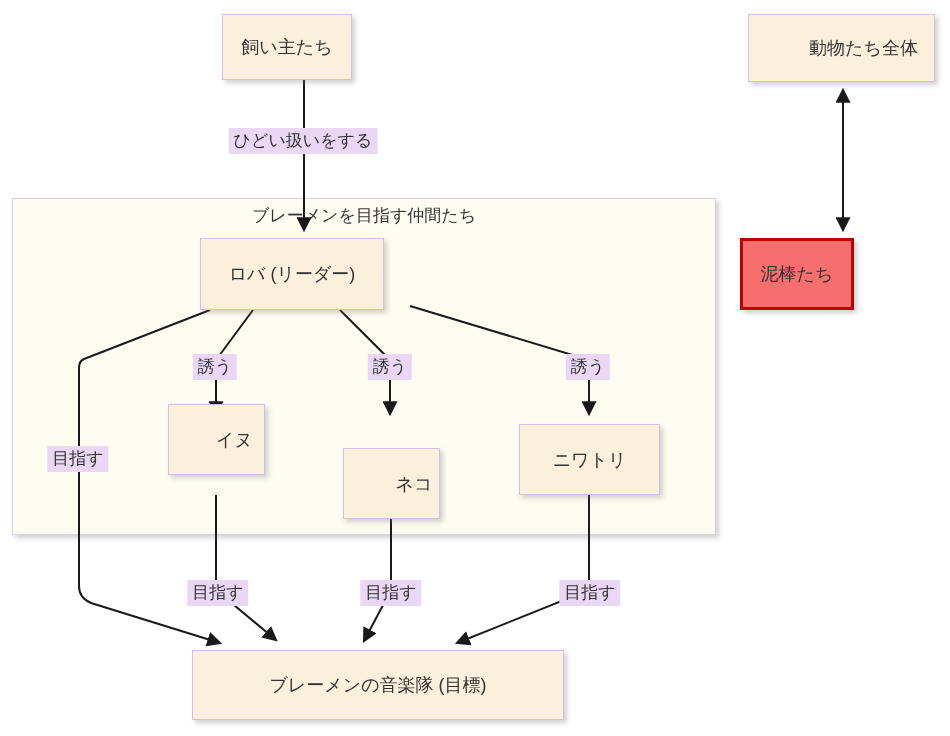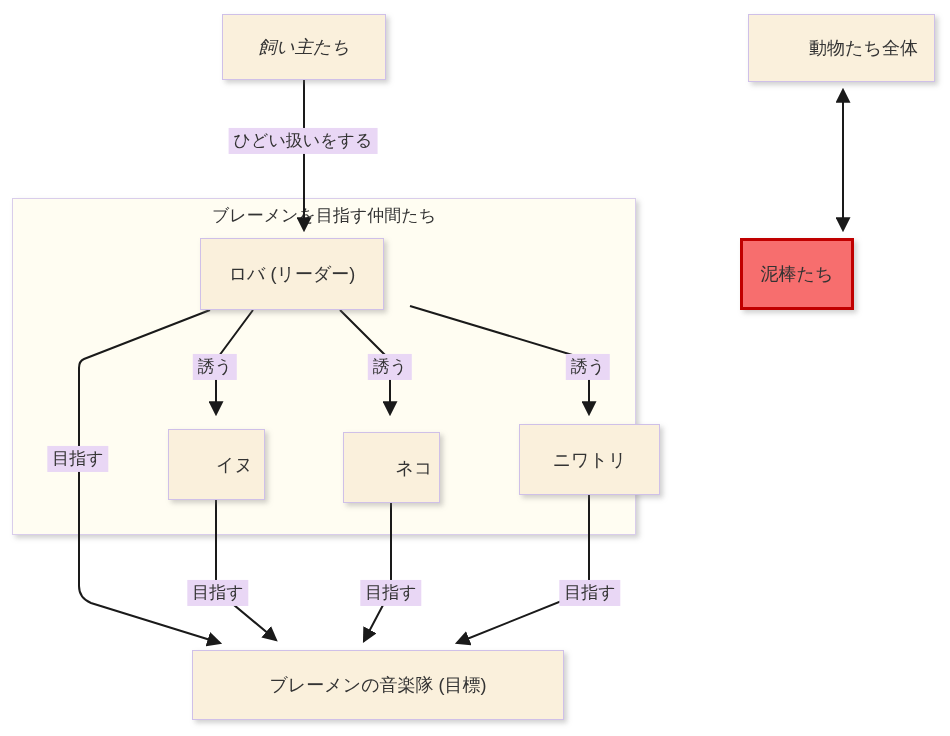--- a/index.html
+++ b/index.html
@@ -76,54 +76,54 @@
   svg .arrowhead{
     fill:var(--edge-color);
     stroke:none;
   }
 </style>
 </head>
 <body>
 
 <div class="canvas">
 
-  <div class="cluster" style="left:12px;top:198px;width:624px;height:337px;">
+  <div class="cluster" style="left:12px;top:198px;width:704px;height:337px;">
     <div class="cluster-title">ブレーメンを目指す仲間たち</div>
   </div>
 
   <svg class="edges" width="950" height="736" viewBox="0 0 950 736">
     <defs>
       <marker id="arrow" viewBox="0 0 10 10" refX="8.5" refY="5" markerWidth="7.5" markerHeight="7.5" orient="auto-start-reverse">
         <path class="arrowhead" d="M0,0 L10,5 L0,10 z"></path>
       </marker>
     </defs>
     <path class="edge" d="M304,80 L304,230" marker-end="url(#arrow)"></path>
     <path class="edge" d="M253,310 L216,360 L216,414" marker-end="url(#arrow)"></path>
     <path class="edge" d="M340,310 L390,360 L390,414" marker-end="url(#arrow)"></path>
     <path class="edge" d="M410,306 L589,360 L589,414" marker-end="url(#arrow)"></path>
     <path class="edge" d="M210,310 L84,359 Q79,361 79,368 L79,586 Q79,598 91,603 L220,643" marker-end="url(#arrow)"></path>
     <path class="edge" d="M216,495 L216,590 L276,640" marker-end="url(#arrow)"></path>
     <path class="edge" d="M391,495 L391,590 L364,641" marker-end="url(#arrow)"></path>
     <path class="edge" d="M589,495 L589,590 L457,643" marker-end="url(#arrow)"></path>
     <path class="edge" d="M843,90 L843,230" marker-start="url(#arrow)" marker-end="url(#arrow)"></path>
   </svg>
 
-  <div class="node" style="left:222px;top:14px;width:164px;height:66px;font-style:italic;">
+  <div class="node" style="left:222px;top:14px;width:130px;height:66px;">
     <span>飼い主たち</span>
   </div>
 
   <div class="node" style="left:200px;top:238px;width:184px;height:72px;">
     <span>ロバ (リーダー)</span>
   </div>
 
-  <div class="node" style="left:168px;top:429px;width:97px;height:71px;padding-left:36px;">
+  <div class="node" style="left:168px;top:404px;width:97px;height:71px;padding-left:36px;">
     <span>イヌ</span>
   </div>
 
-  <div class="node" style="left:343px;top:432px;width:97px;height:71px;padding-left:45px;">
+  <div class="node" style="left:343px;top:448px;width:97px;height:71px;padding-left:45px;">
     <span>ネコ</span>
   </div>
 
   <div class="node" style="left:519px;top:424px;width:141px;height:71px;">
     <span>ニワトリ</span>
   </div>
 
   <div class="node" style="left:192px;top:650px;width:372px;height:70px;">
     <span>ブレーメンの音楽隊 (目標)</span>
   </div>

